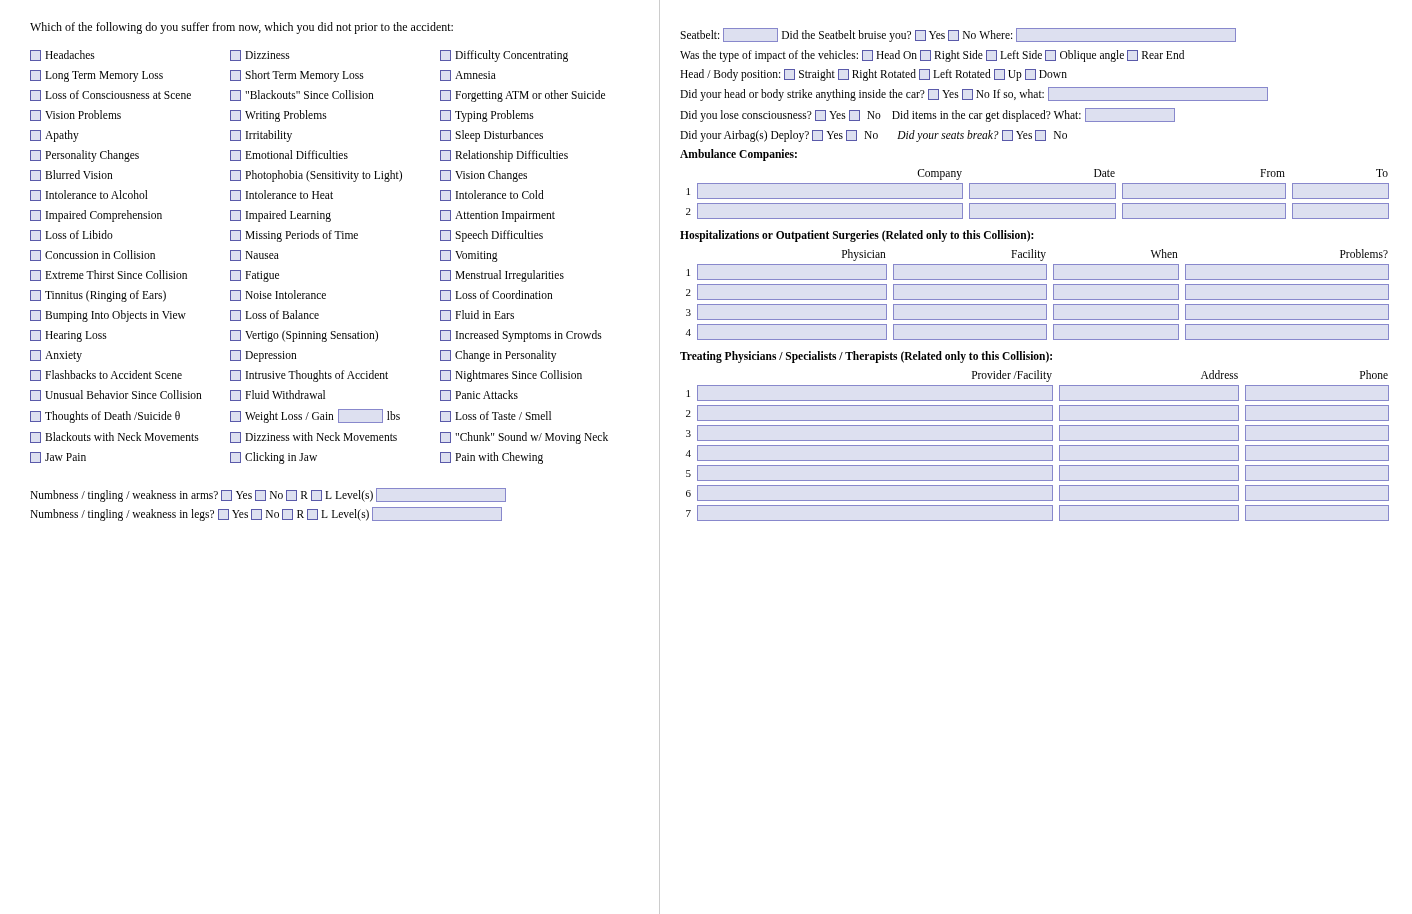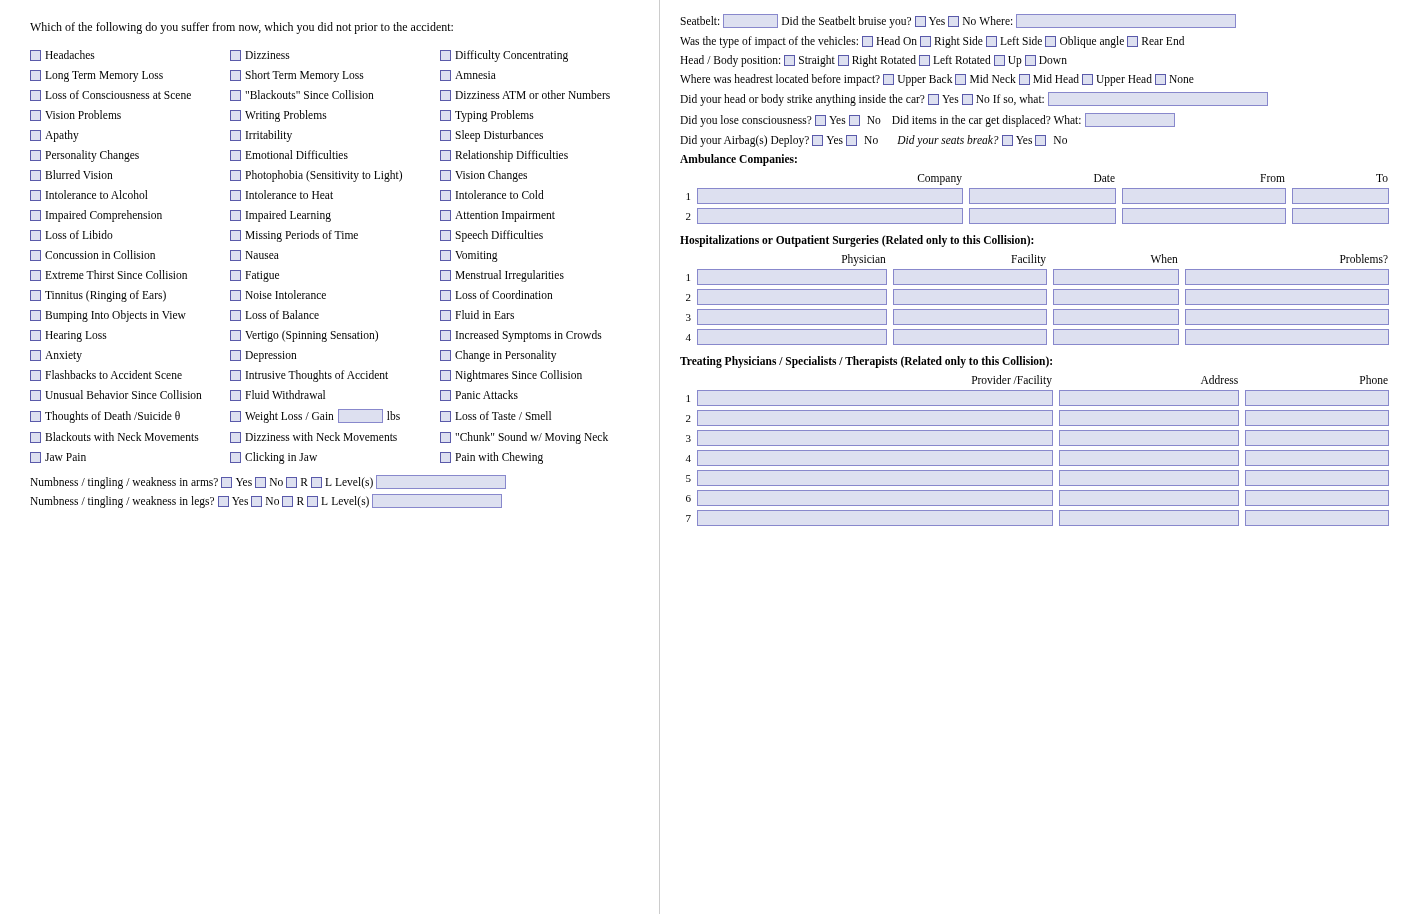--- a/index.html
+++ b/index.html
@@ -15,21 +15,21 @@
       min-height: 914px;
       background: #fff;
     }
     .left-panel {
       width: 660px;
       padding: 20px 20px 20px 30px;
       border-right: 1px solid #ccc;
     }
     .right-panel {
       width: 752px;
-      padding: 14px 20px 20px 20px;
+      padding: 28px 20px 20px 20px;
     }
     .intro-text {
       font-size: 12px;
       margin-bottom: 12px;
     }
     .symptoms-grid {
       display: grid;
       grid-template-columns: 200px 210px 220px;
       gap: 4px 0px;
     }
@@ -50,21 +50,21 @@
     }
     .inline-input {
       background: #dde0f0;
       border: 1px solid #8888cc;
       height: 14px;
       display: inline-block;
     }
     .inline-input.sm { width: 45px; }
     .inline-input.lg { width: 130px; }
     .footer-lines {
-      margin-top: 10px;
+      margin-top: 23px;
     }
     .footer-line {
       display: flex;
       align-items: center;
       gap: 3px;
       font-size: 11.5px;
       margin-bottom: 5px;
       flex-wrap: wrap;
     }
     
@@ -167,21 +167,21 @@
       <div class="symptom-item">
           <span class="checkbox"></span>
           <span>Loss of Consciousness at Scene</span>
         </div>
       <div class="symptom-item">
           <span class="checkbox"></span>
           <span>"Blackouts" Since Collision</span>
         </div>
       <div class="symptom-item">
           <span class="checkbox"></span>
-          <span>Dizziness ATM or other Numbers</span>
+          <span>Forgetting ATM or other Suicide</span>
         </div>
 
       <div class="symptom-item">
           <span class="checkbox"></span>
           <span>Vision Problems</span>
         </div>
       <div class="symptom-item">
           <span class="checkbox"></span>
           <span>Writing Problems</span>
         </div>
@@ -479,33 +479,20 @@
       <span class="r-checkbox"></span>
       <span>Right Rotated</span>
       <span class="r-checkbox"></span>
       <span>Left Rotated</span>
       <span class="r-checkbox"></span>
       <span>Up</span>
       <span class="r-checkbox"></span>
       <span>Down</span>
     </div>
 
-    <div class="r-line">
-      <span>Where was headrest located before impact?</span>
-      <span class="r-checkbox"></span>
-      <span>Upper Back</span>
-      <span class="r-checkbox"></span>
-      <span>Mid Neck</span>
-      <span class="r-checkbox"></span>
-      <span>Mid Head</span>
-      <span class="r-checkbox"></span>
-      <span>Upper Head</span>
-      <span class="r-checkbox"></span>
-      <span>None</span>
-    </div>
 
     <div class="r-line">
       <span>Did your head or body strike anything inside the car?</span>
       <span class="r-checkbox"></span>
       <span>Yes</span>
       <span class="r-checkbox"></span>
       <span>No</span>
       <span>If so, what:</span>
       <span class="r-input xl"></span>
     </div>

